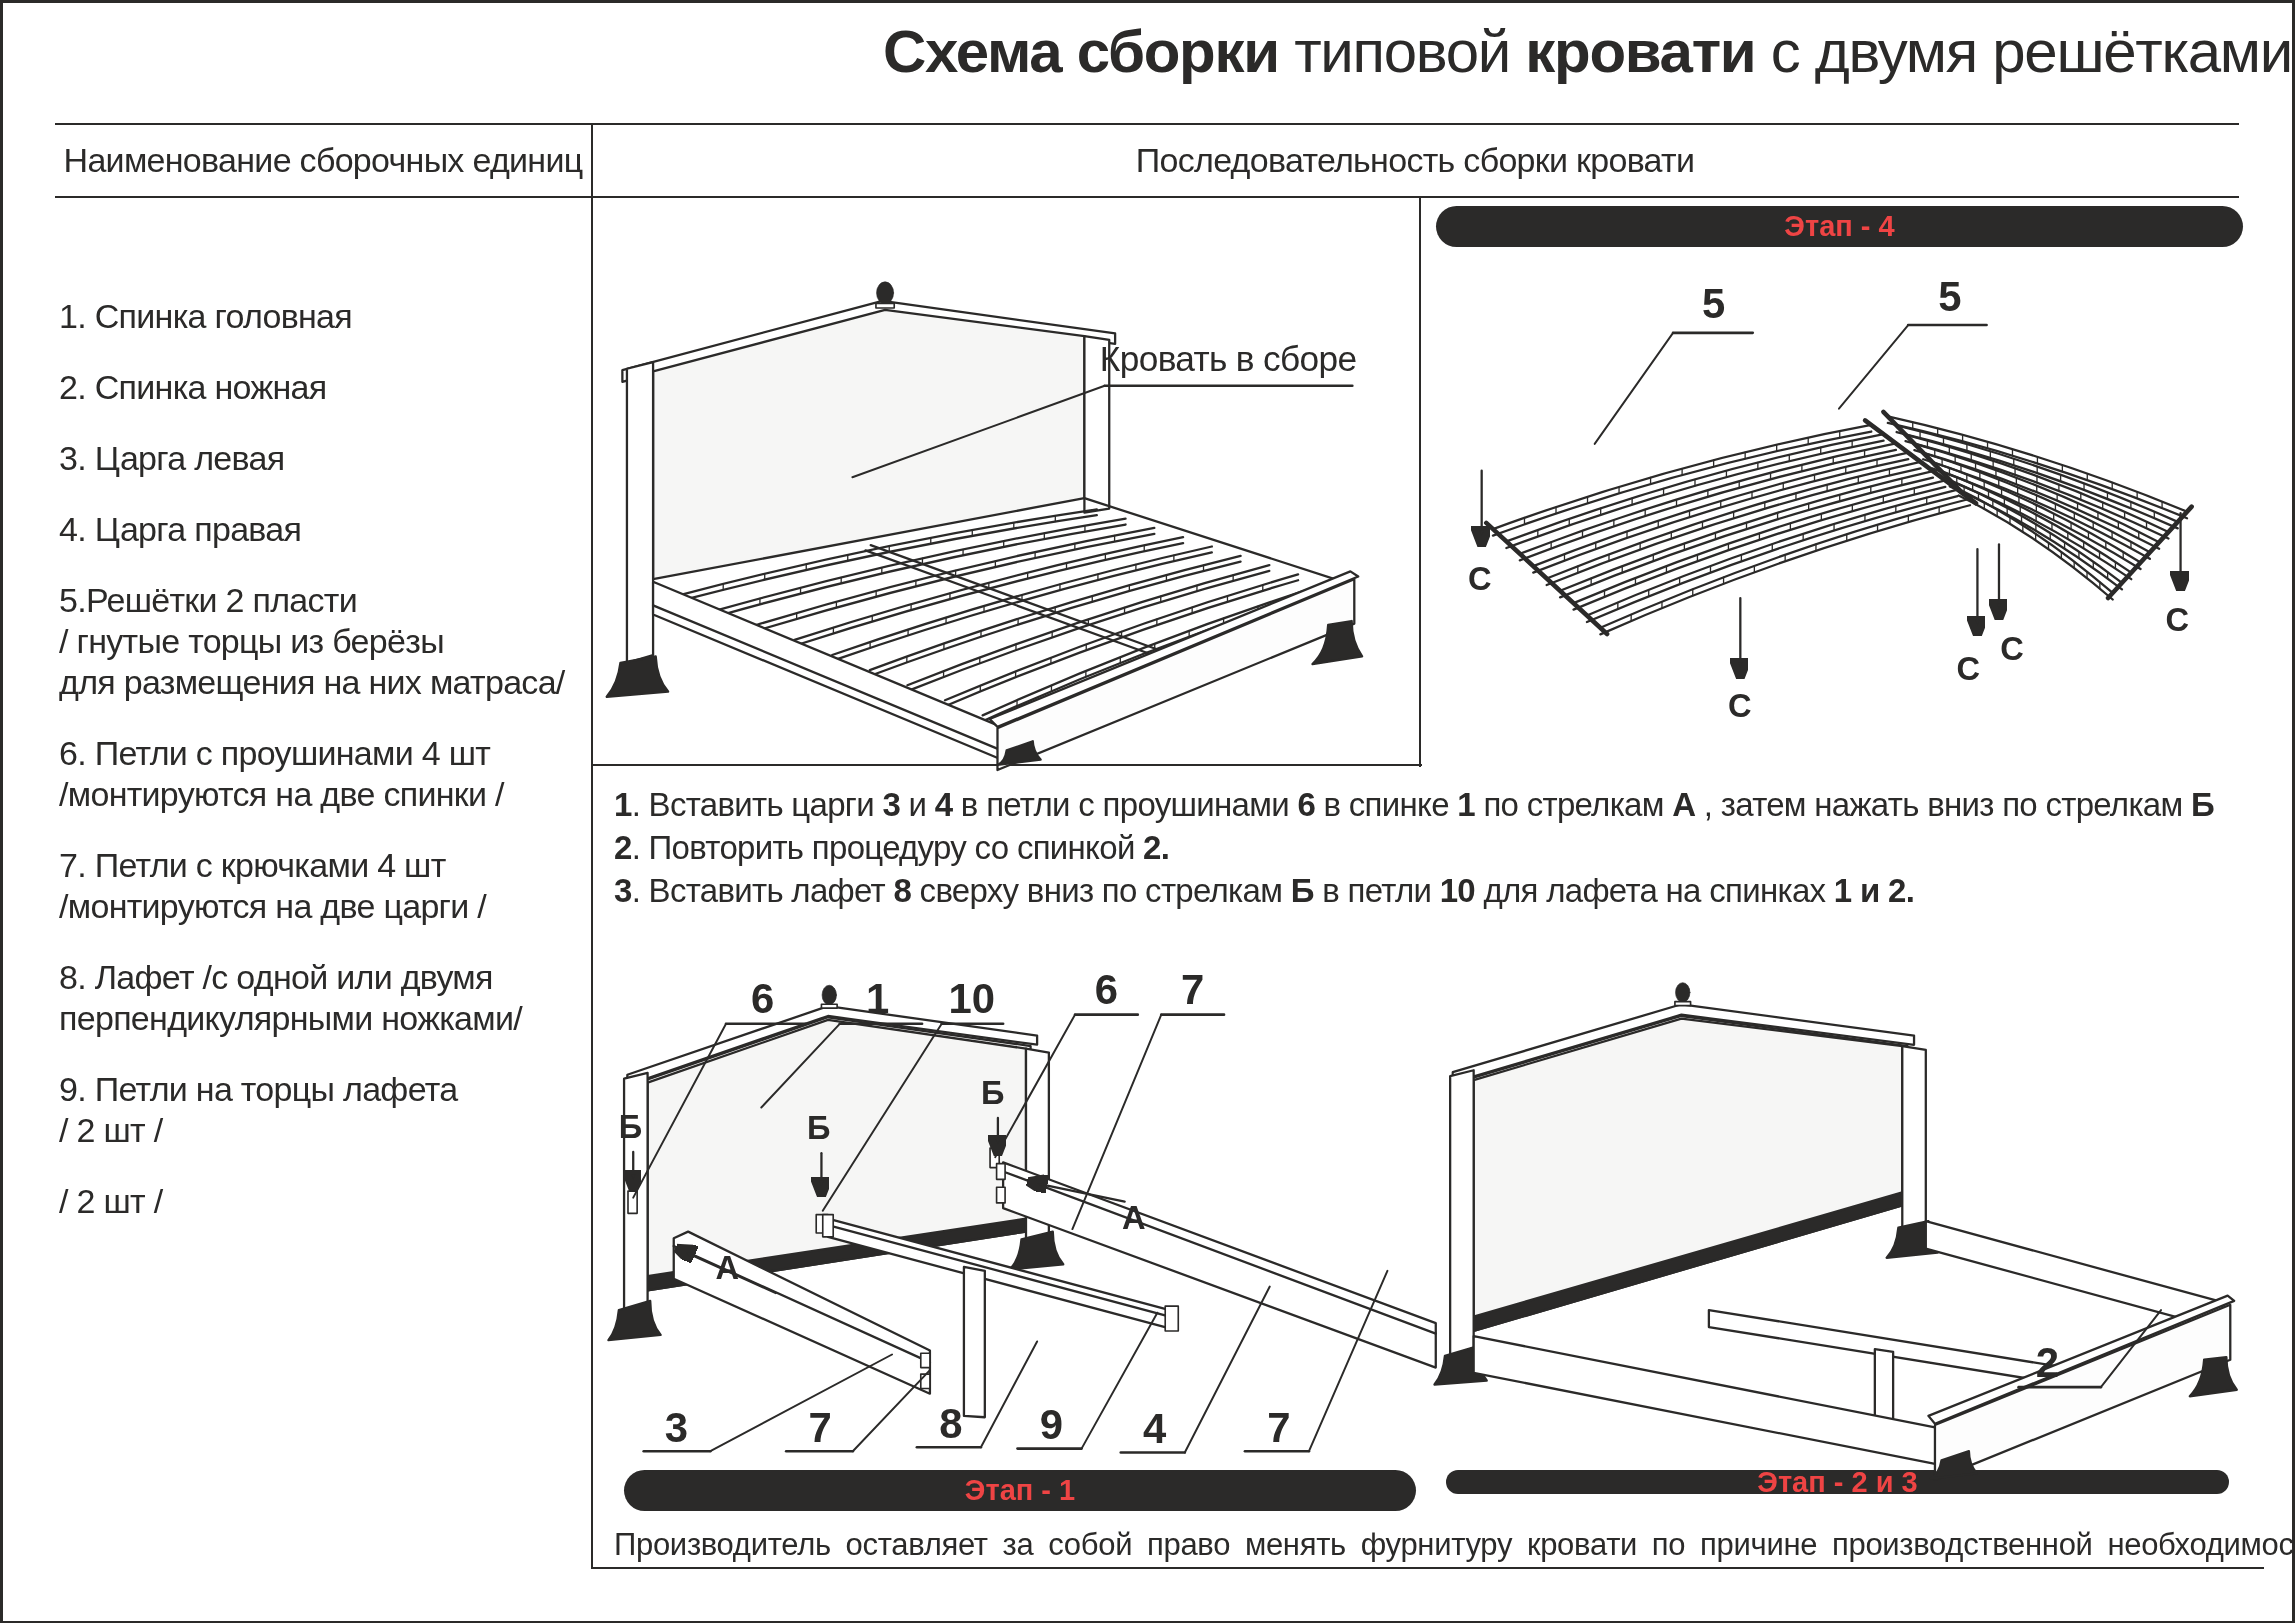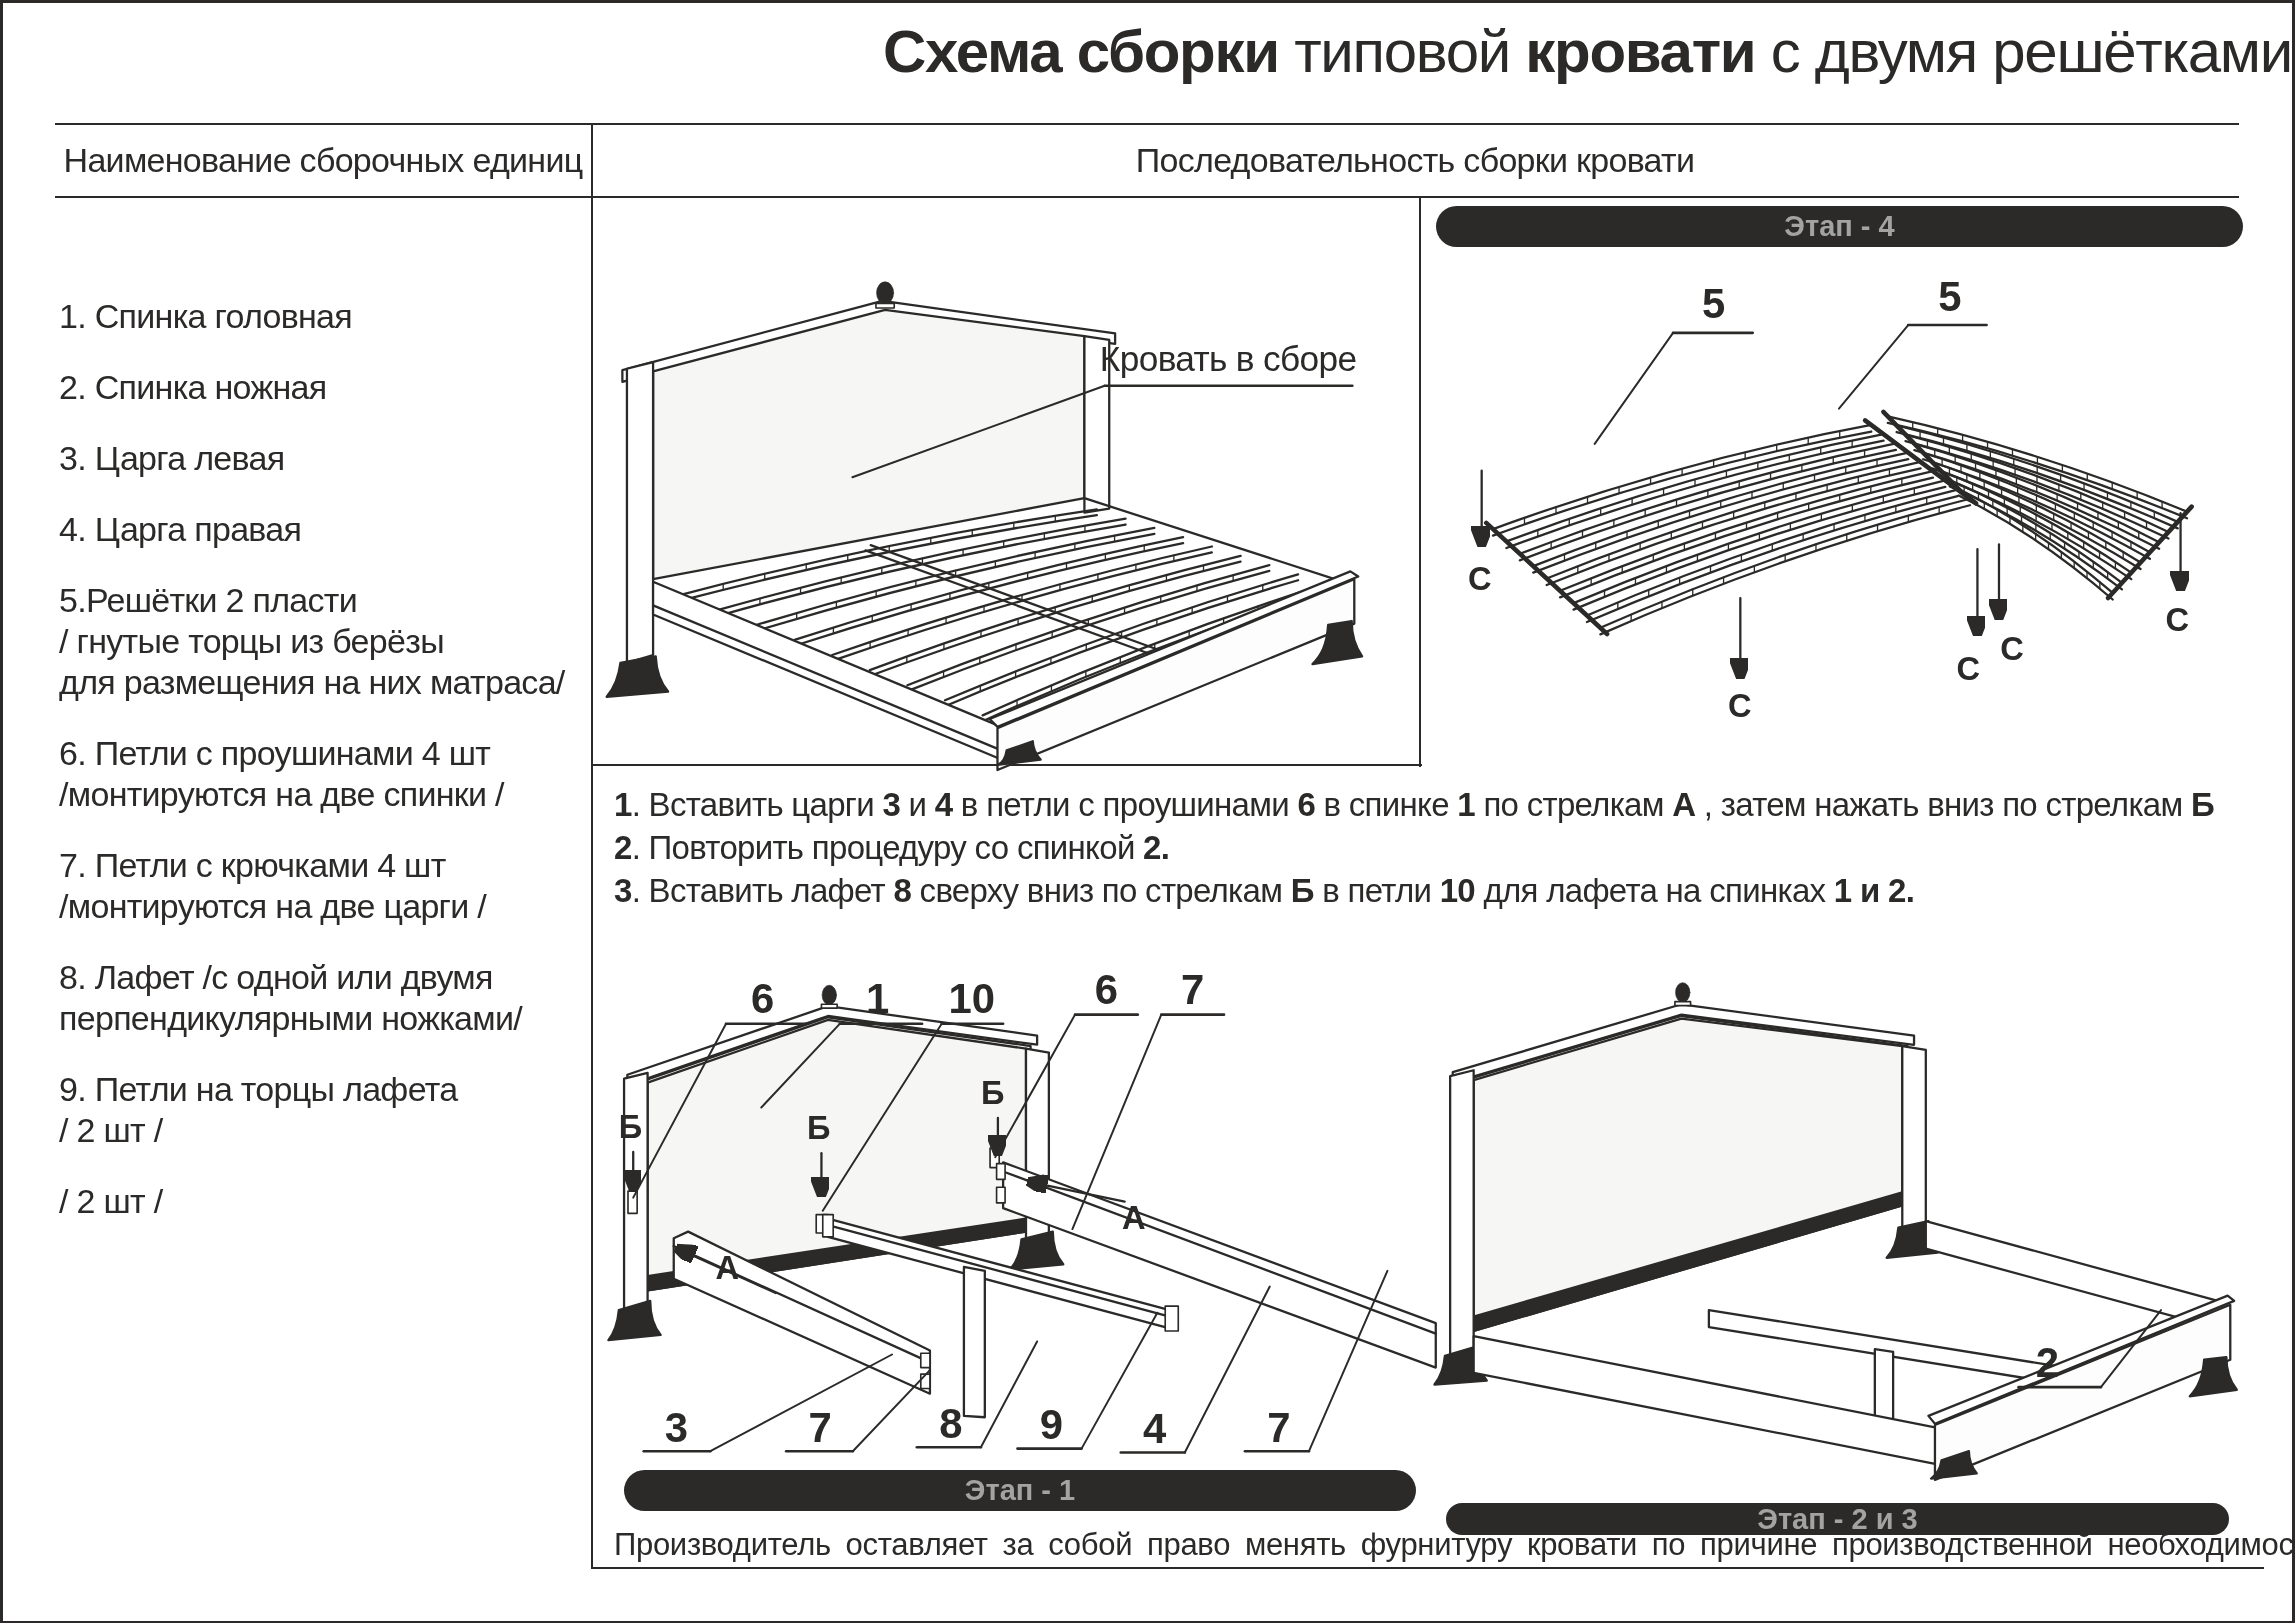--- a/index.html
+++ b/index.html
@@ -12,21 +12,21 @@
          font-size:60px;letter-spacing:-1.3px;font-weight:normal;white-space:nowrap;}
   #title b{font-weight:bold;}
   .col-header{position:absolute;display:flex;align-items:center;justify-content:center;
               font-size:34px;letter-spacing:-0.7px;}
   #hdr-left{left:52px;top:122px;width:536px;height:71px;}
   #hdr-right{left:588px;top:122px;width:1648px;height:71px;}
   #parts{position:absolute;left:56px;top:293px;width:531px;font-size:34px;line-height:41px;letter-spacing:-0.7px;}
   .part{margin-bottom:30px;}
   #steps{position:absolute;left:611px;top:780px;width:1621px;font-size:33px;line-height:43px;letter-spacing:-0.7px;white-space:nowrap;}
   #steps b{font-weight:bold;}
-  .pill{position:absolute;background:#2b2a29;border-radius:22px;color:#a3a3a3;
+  .pill{position:absolute;background:#2b2a29;border-radius:22px;color:#ef4444;
         display:flex;align-items:center;justify-content:center;
         font-size:29px;font-weight:600;letter-spacing:0px;}
   #footer{position:absolute;left:611px;top:1524px;width:1614px;font-size:31px;
           letter-spacing:-0.3px;word-spacing:6.5px;white-space:nowrap;}
   svg.fig{position:absolute;overflow:visible;}
   svg.fig line, svg.fig path, svg.fig polyline, svg.fig rect, svg.fig ellipse{
         stroke:#2b2a29;stroke-linecap:round;stroke-linejoin:round;}
   svg.fig path{stroke-width:3.5;}
   svg.fig rect{fill:#ffffff;stroke-width:2.5;}
   svg.fig text{stroke:none;fill:#2b2a29;font-family:"Liberation Sans",sans-serif;}
@@ -88,21 +88,21 @@
         <div>9. Петли на торцы лафета</div>
         <div>/ 2 шт /</div>
       </div>
       <div class="part">
         <div>/ 2 шт /</div>
       </div>
     </div>
 
   <div class="pill" style="left:1433px;top:203px;width:807px;height:41px;">Этап -  4</div>
   <div class="pill" style="left:621px;top:1467px;width:792px;height:41px;">Этап - 1</div>
-  <div class="pill" style="left:1443px;top:1467px;width:783px;height:32px;margin-top:33px;">Этап -  2 и 3</div>
+  <div class="pill" style="left:1443px;top:1467px;width:783px;height:24px;">Этап -  2 и 3</div>
 
   <div id="steps">
       <div class="step-line"><b>1</b>. Вставить царги <b>3</b> и <b>4</b> в петли с проушинами <b>6</b> в спинке <b>1</b> по стрелкам <b>А</b> , затем нажать вниз по стрелкам <b>Б</b></div>
       <div class="step-line"><b>2</b>. Повторить процедуру со спинкой <b>2.</b></div>
       <div class="step-line"><b>3</b>. Вставить лафет <b>8</b> сверху вниз по стрелкам <b>Б</b> в петли <b>10</b> для лафета на спинках <b>1 и 2.</b></div>
     </div>
 
   <div id="footer">Производитель  оставляет  за  собой  право  менять  фурнитуру  кровати  по  причине производственной необходимости</div>
 
   <svg class="fig" id="fig-assembled" style="left:588px;top:193px;" width="828" height="569" viewBox="0 0 1267 870">

